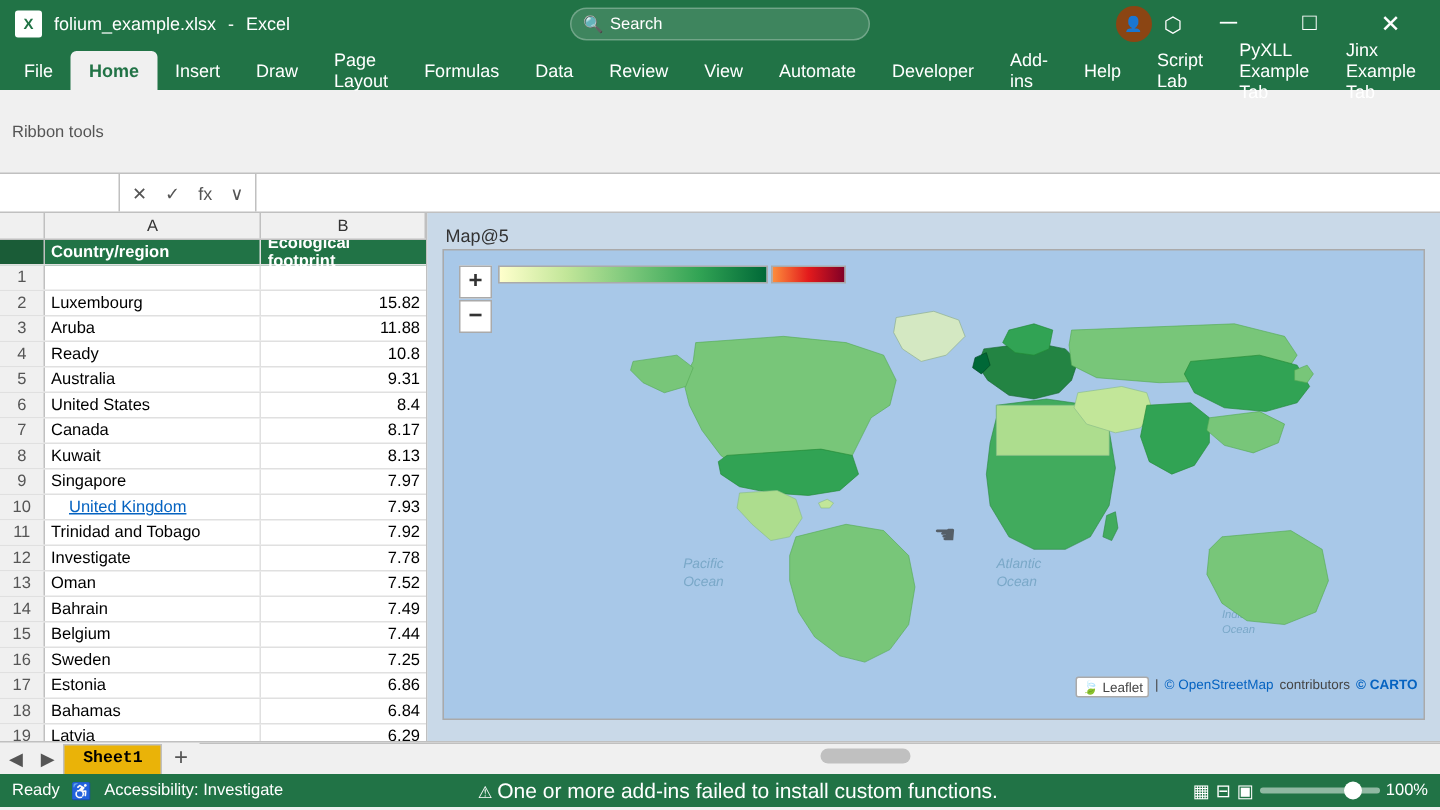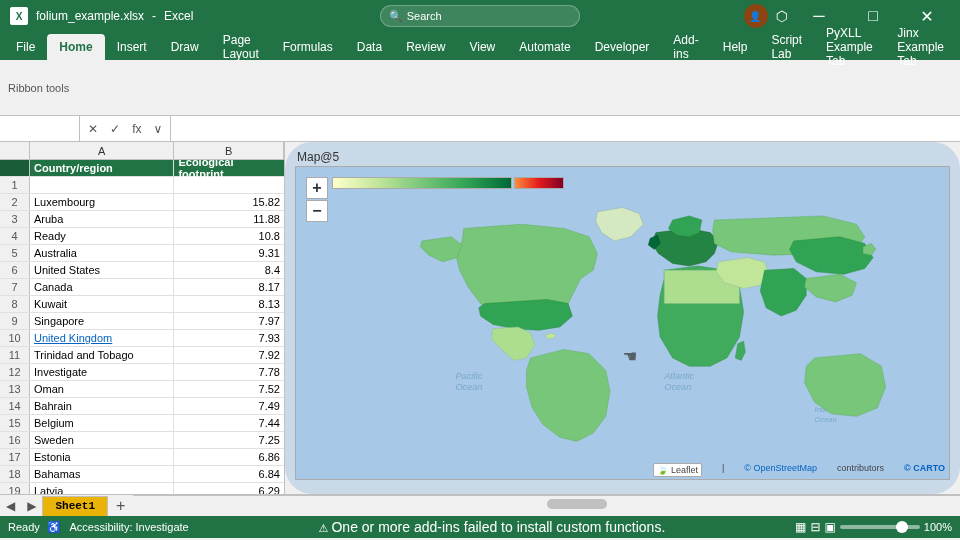--- a/index.html
+++ b/index.html
@@ -223,29 +223,28 @@
       background: #217346;
       color: white;
     }
     .header-row .row-num { background: #1a5c37; }
     .header-row .cell-a, .header-row .cell-b {
       color: white;
       font-weight: 600;
       font-size: 11px;
     }
 
-    .cell-link { color: #0563c1; text-decoration: underline; cursor: pointer; }
+    .cell-link { color: #0563c1; text-decoration: underline; cursor: pointer; margin-left: 12px; }
 
     
     .map-area {
       flex: 1;
       background: #c9d9e8;
       position: relative;
       overflow: hidden;
-      border-radius: 27px;
     }
     .map-title {
       position: absolute;
       top: 8px;
       left: 12px;
       font-size: 12px;
       color: #333;
       z-index: 10;
     }
     .map-container {
@@ -332,27 +331,27 @@
       gap: 8px;
     }
     .status-icons { display: flex; gap: 8px; align-items: flex-start; }
     .zoom-controls { display: flex; align-items: center; gap: 4px; margin-left: auto; }
     .zoom-slider { width: 80px; height: 4px; background: rgba(255,255,255,0.5); border-radius: 2px; position: relative; }
     .zoom-thumb { position: absolute; left: 70%; top: -4px; width: 12px; height: 12px; background: white; border-radius: 50%; }
 
     
     .map-attribution {
       position: absolute;
-      bottom: 2px;
+      bottom: 14px;
       right: 4px;
       font-size: 9px;
       color: #444;
       z-index: 20;
       display: flex;
-      gap: 20px;
+      gap: 4px;
     }
     .attr-link { color: #0563c1; }
     .attr-link.carto { color: #0563c1; font-weight: 600; }
     .leaflet-badge {
       background: white;
       border: 1px solid #aaa;
       padding: 1px 3px;
       font-size: 9px;
       border-radius: 2px;
     }

